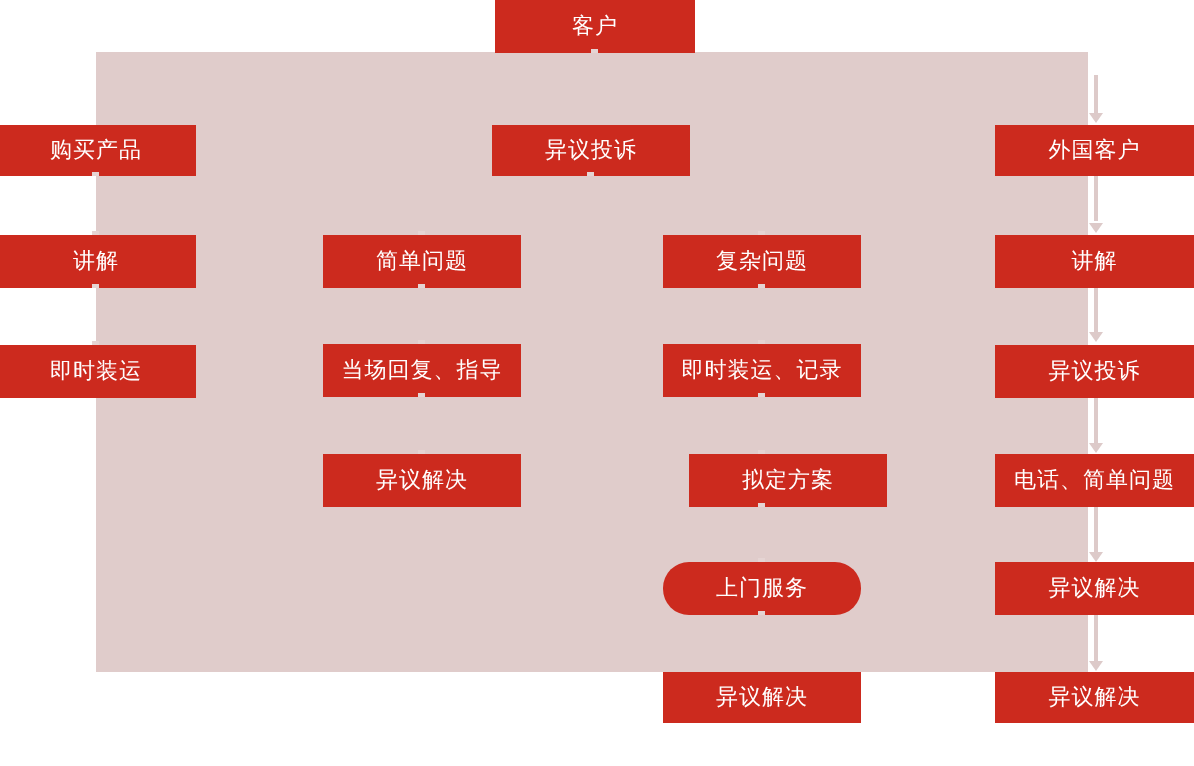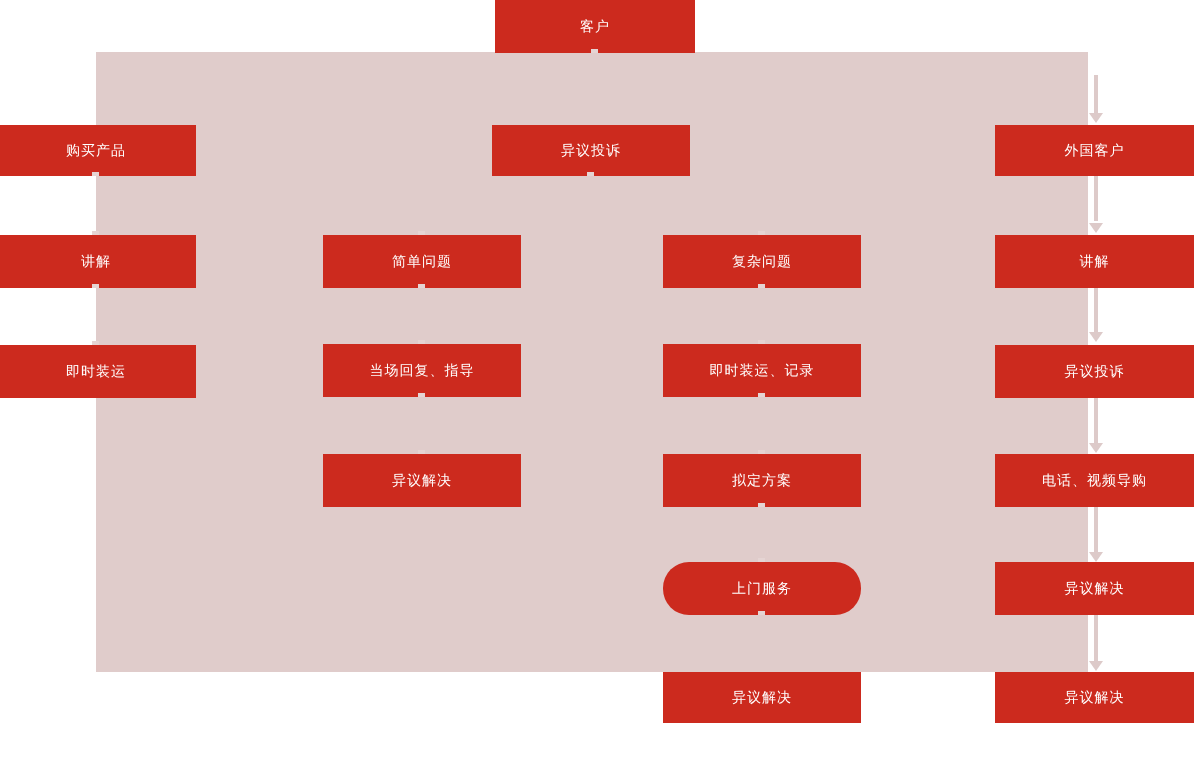--- a/index.html
+++ b/index.html
@@ -27,21 +27,21 @@
     top: 52px;
     width: 992px;
     height: 620px;
     background: #e0cccb;
   }
   
   .box {
     position: absolute;
     background: #cc2a1e;
     color: #ffffff;
-    font-size: 14px;
+    font-size: 22px;
     line-height: 1.2;
     display: flex;
     align-items: center;
     justify-content: center;
     text-align: center;
     letter-spacing: 1px;
     box-sizing: border-box;
     padding: 0 6px;
     white-space: nowrap;
   }
@@ -125,21 +125,21 @@
   </div>
   <div class="nub" style="left:758px; top:231px;"></div>
   <div class="nub" style="left:758px; top:284px;"></div>
 
   <div class="box" style="left:663px; top:344px; width:198px; height:53px;">
     <span class="box-label">即时装运、记录</span>
   </div>
   <div class="nub" style="left:758px; top:340px;"></div>
   <div class="nub" style="left:758px; top:393px;"></div>
 
-  <div class="box" style="left:663px; top:454px; width:198px; height:53px;">
+  <div class="box" style="left:689px; top:454px; width:198px; height:53px;">
     <span class="box-label">拟定方案</span>
   </div>
   <div class="nub" style="left:758px; top:450px;"></div>
   <div class="nub" style="left:758px; top:503px;"></div>
 
   <div class="box" style="left:663px; top:562px; width:198px; height:53px;border-radius:26px;">
     <span class="box-label">上门服务</span>
   </div>
   <div class="nub" style="left:758px; top:558px;"></div>
   <div class="nub" style="left:758px; top:611px;"></div>
@@ -166,21 +166,21 @@
   <div class="arrow-head" style="left:1089px; top:332px;"></div>
 
   <div class="box" style="left:995px; top:345px; width:199px; height:53px;">
     <span class="box-label">异议投诉</span>
   </div>
 
   <div class="arrow-line" style="left:1094px; top:398px; height:45px;"></div>
   <div class="arrow-head" style="left:1089px; top:443px;"></div>
 
   <div class="box" style="left:995px; top:454px; width:199px; height:53px;">
-    <span class="box-label">电话、视频导购</span>
+    <span class="box-label">电话、简单问题</span>
   </div>
 
   <div class="arrow-line" style="left:1094px; top:507px; height:45px;"></div>
   <div class="arrow-head" style="left:1089px; top:552px;"></div>
 
   <div class="box" style="left:995px; top:562px; width:199px; height:53px;">
     <span class="box-label">异议解决</span>
   </div>
 
   <div class="arrow-line" style="left:1094px; top:615px; height:48px;"></div>

